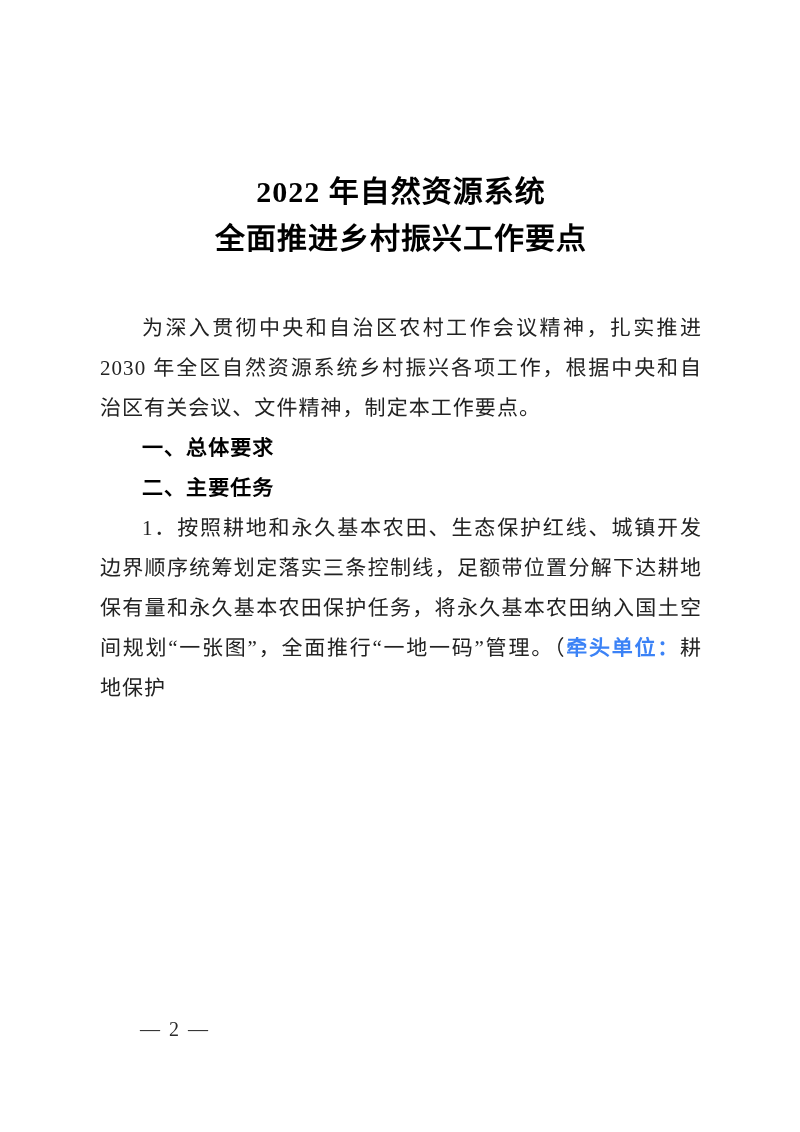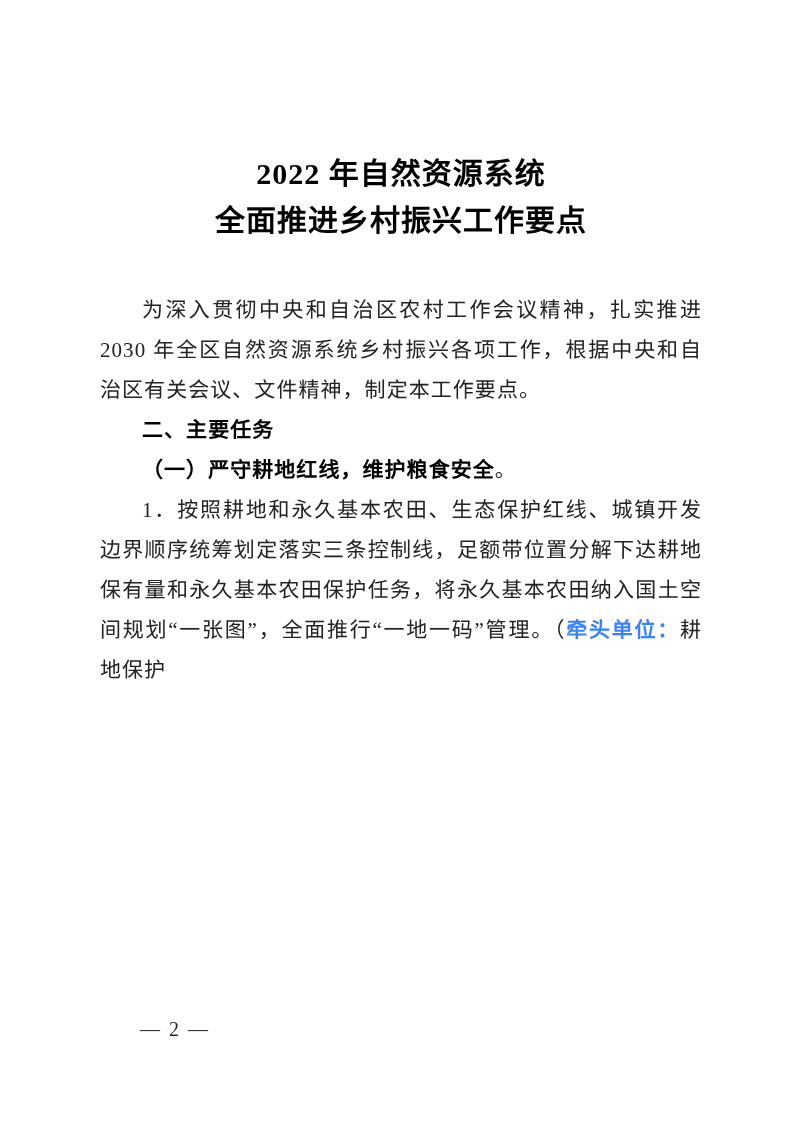--- a/index.html
+++ b/index.html
@@ -14,21 +14,21 @@
     height: 1132px;
     margin: 0 auto;
     background: #ffffff;
     color: #1c1c1c;
     font-family: "Liberation Serif", serif;
     overflow: hidden;
   }
   .content {
     position: absolute;
     left: 100px;
-    top: 150px;
+    top: 168px;
     width: 602px;
   }
   .doc-title {
     margin: 0;
     font-size: 30px;
     font-weight: bold;
     line-height: 47px;
     text-align: center;
     letter-spacing: 1px;
     color: #000000;
@@ -94,25 +94,25 @@
 
     <h1 class="doc-title">
       <span class="title-line">2022 年自然资源系统</span>
       <span class="title-line">全面推进乡村振兴工作要点</span>
     </h1>
 
     <div class="doc-body">
 
       <p class="para">为深入贯彻中央和自治区农村工作会议精神，扎实推进 2030 年全区自然资源系统乡村振兴各项工作，根据中央和自治区有关会议、文件精神，制定本工作要点。</p>
 
+      <h2 class="section-heading">一、总体要求</h2>
 
 
       <h2 class="section-heading">二、主要任务</h2>
 
-      <p class="para task-subheading"><span>（一）严守耕地红线，维护粮食安全</span><span class="period">。</span></p>
 
       <p class="para"><span>1．按照耕地和永久基本农田、生态保护红线、城镇开发边界顺序统筹划定落实三条控制线，足额带位置分解下达耕地保有量和永久基本农田保护任务，将永久基本农田纳入国土空间规划“一张图”，全面推行“一地一码”管理。</span><span class="kai-segment">（</span><span class="lead-unit-label">牵头单位：</span><span class="kai-segment">耕地保护</span></p>
 
     </div>
   </div>
 
   <div class="page-number">— 2 —</div>
 </div>
 
 </body></html>

